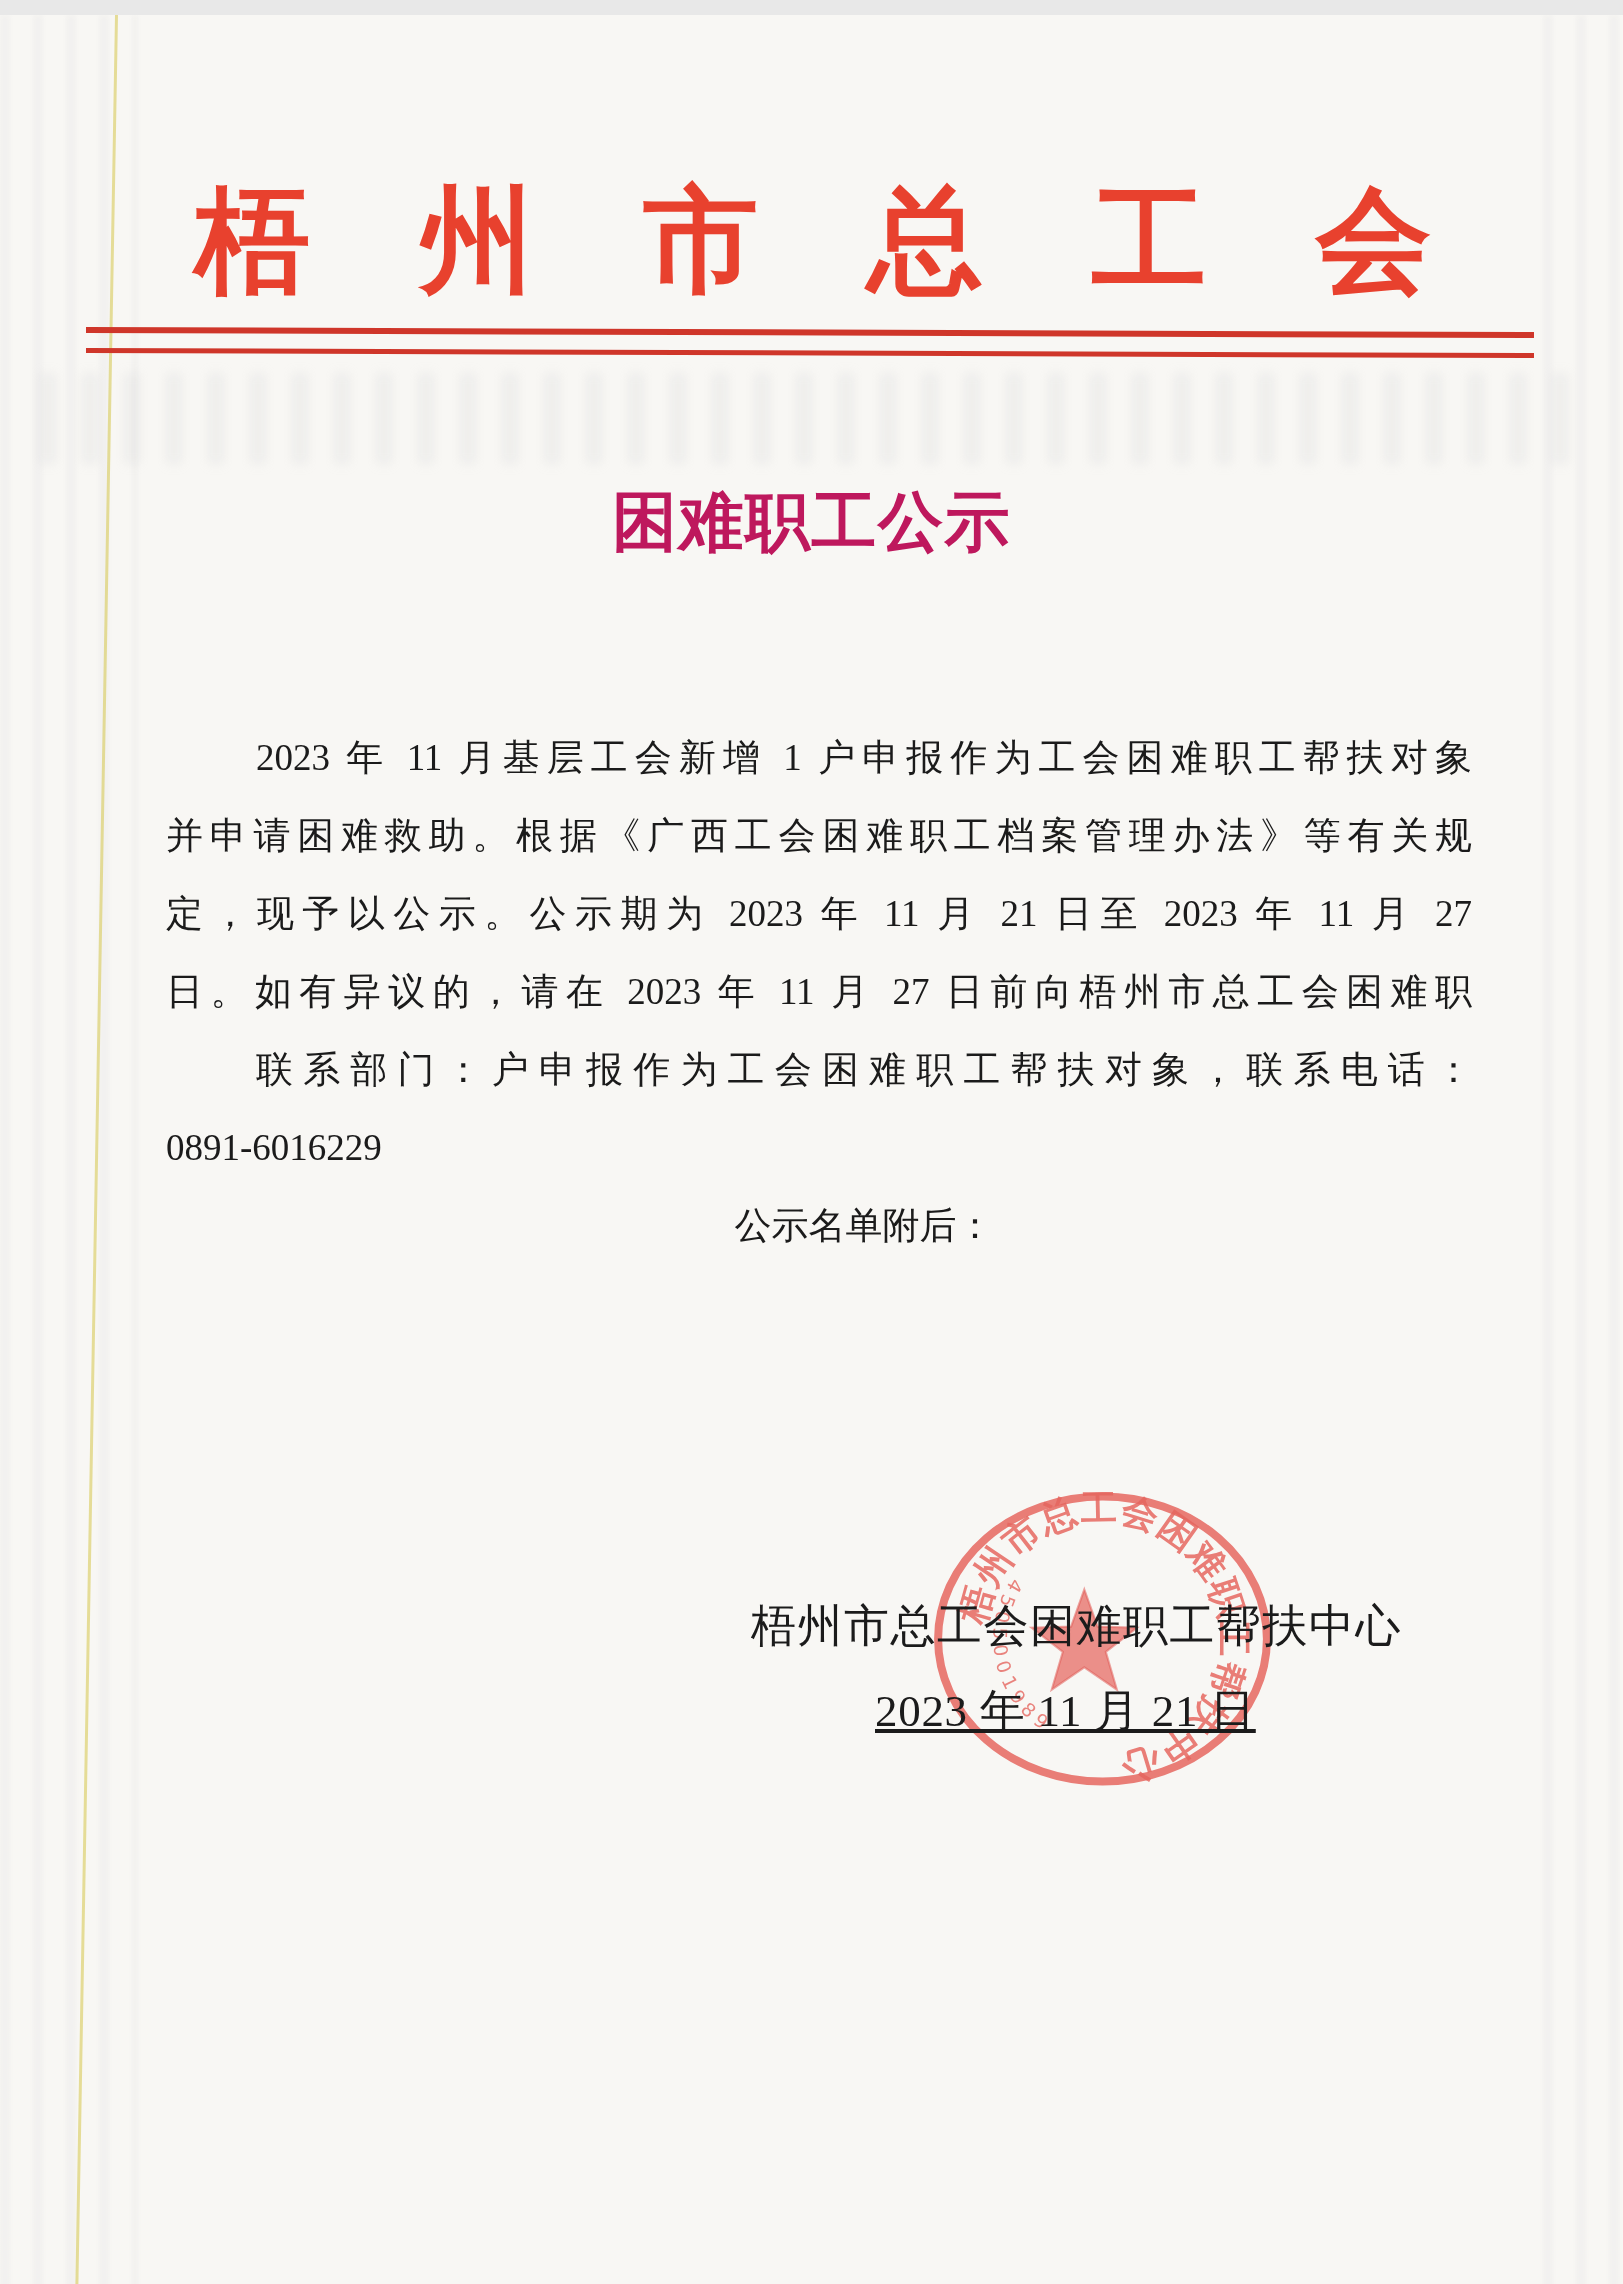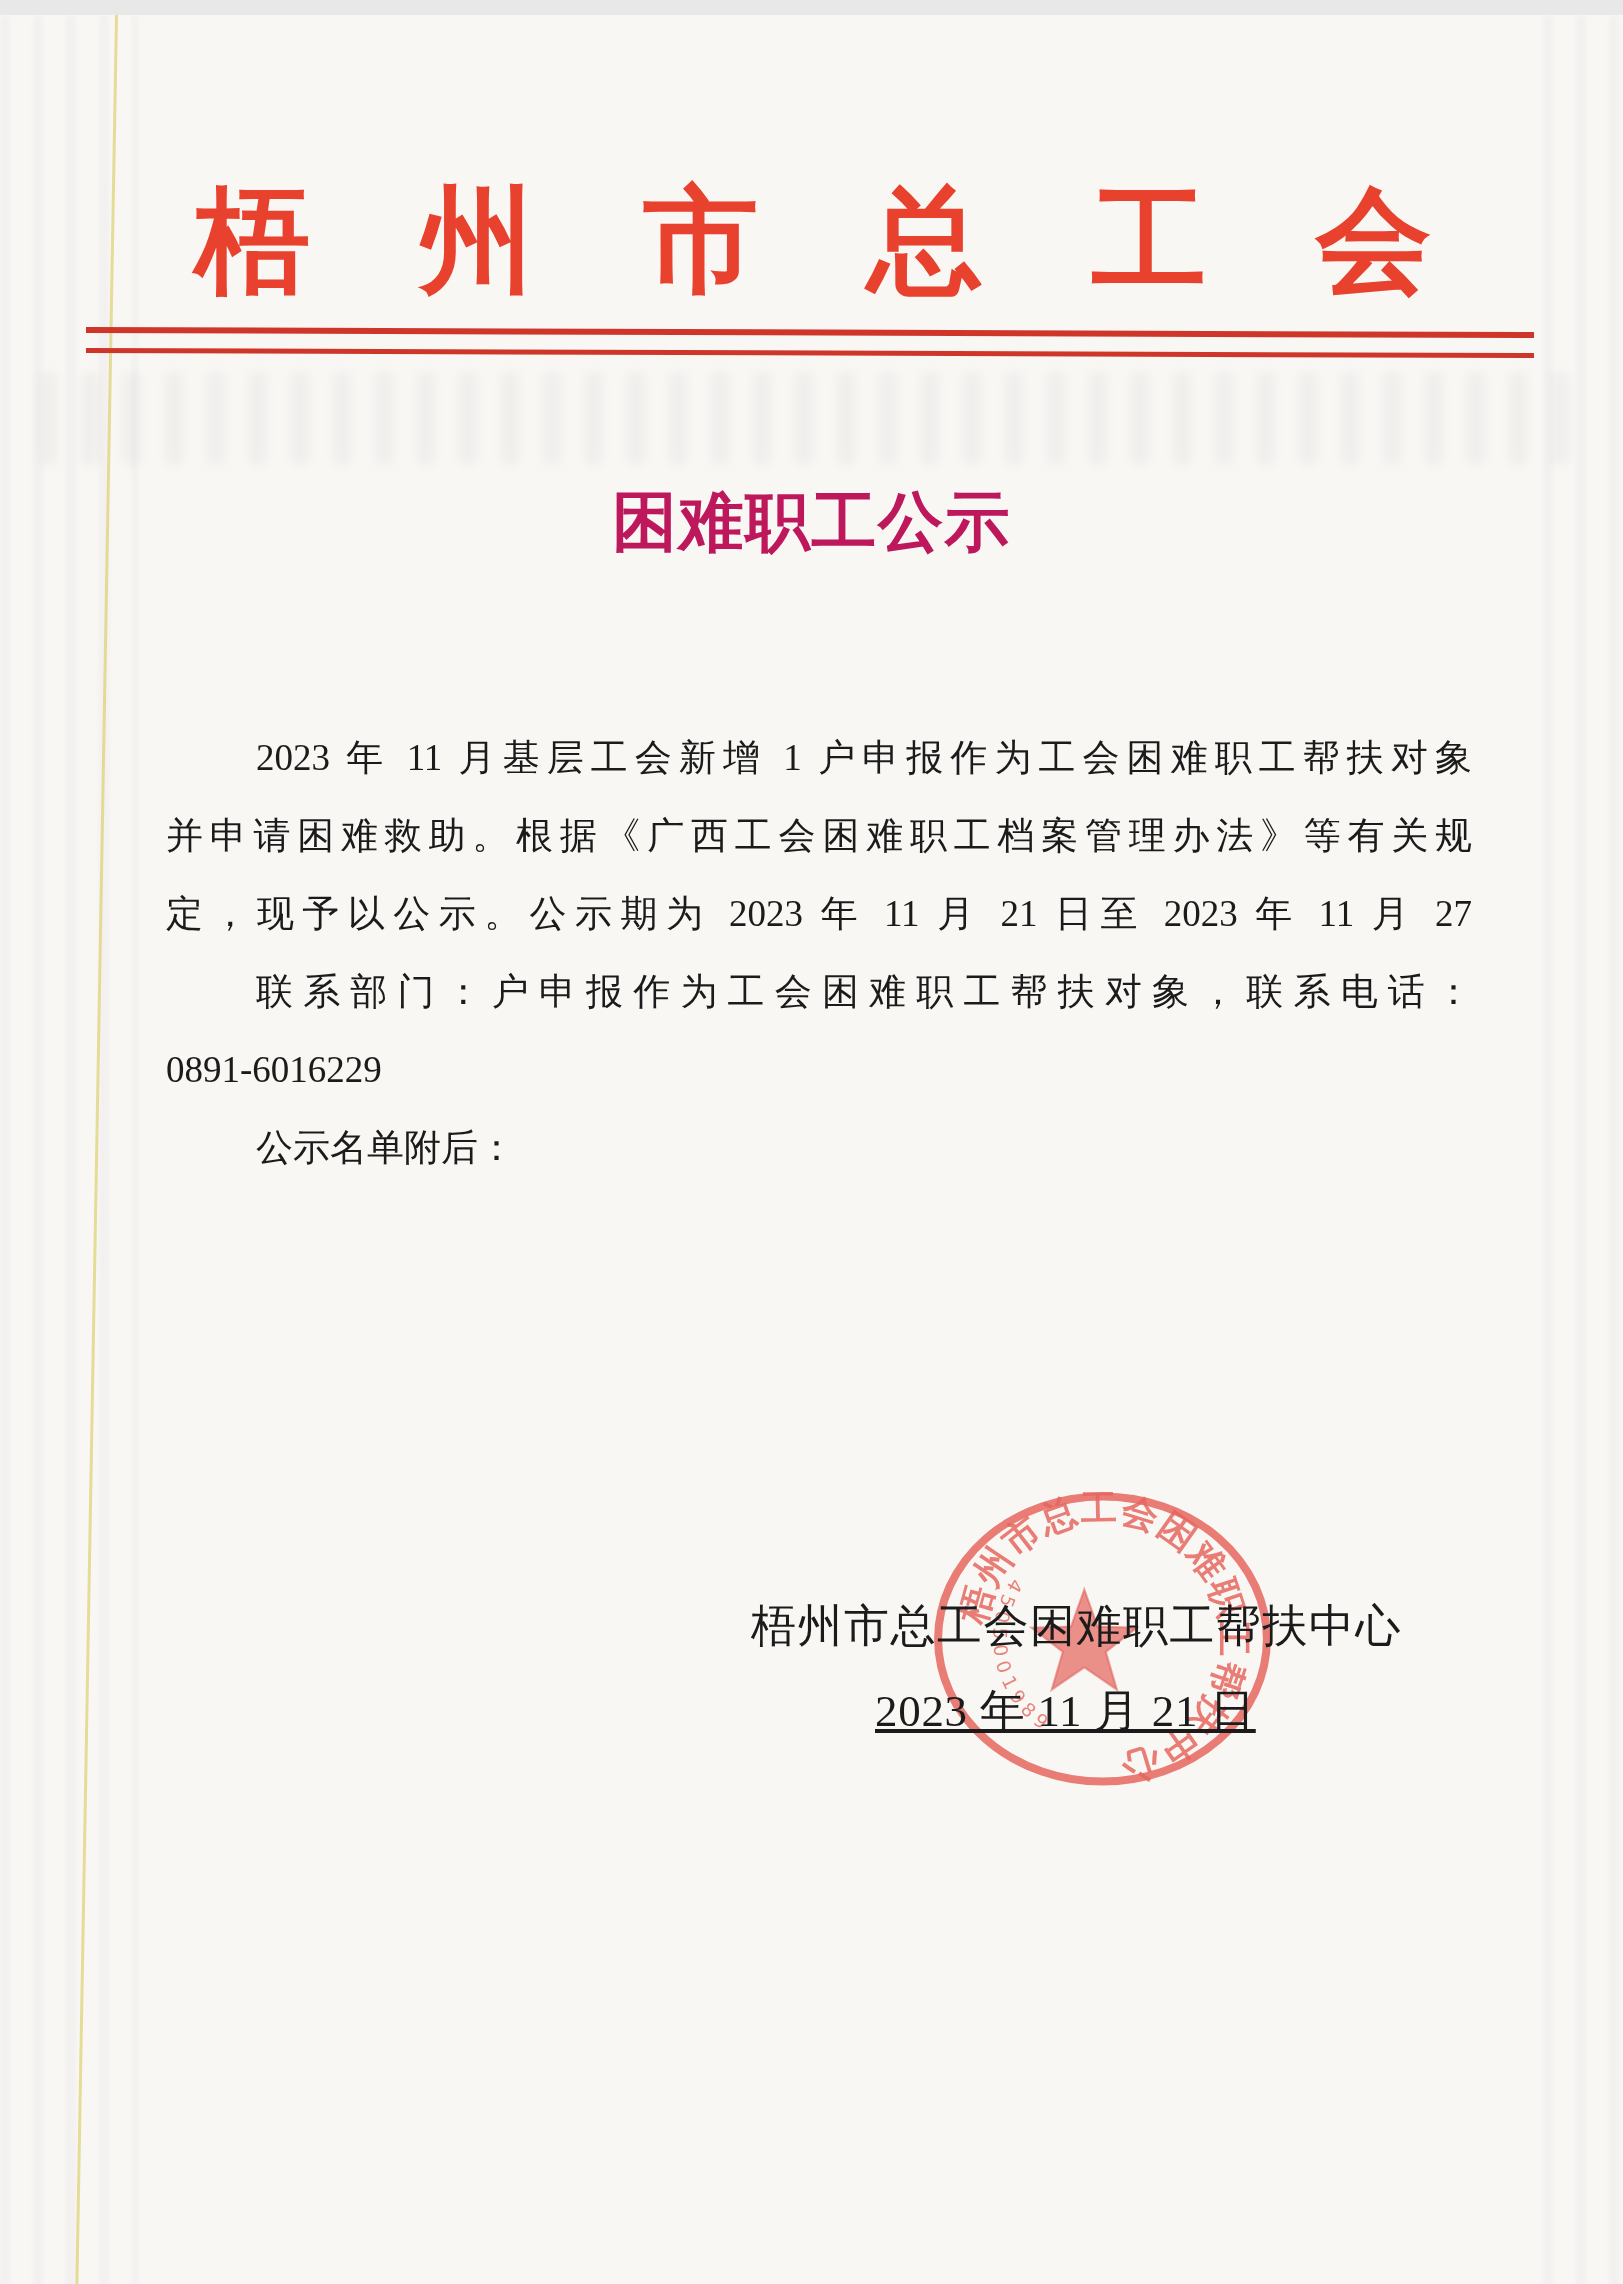--- a/index.html
+++ b/index.html
@@ -105,21 +105,21 @@
   .body-text .line {
     height: 78px;
     line-height: 78px;
     white-space: nowrap;
   }
   .body-text .line.justify {
     text-align: justify;
     text-align-last: justify;
     white-space: normal;
   }
-  .body-text .line.indent { text-indent: 90px; }
+  .body-text .line.indent { text-indent: 90px; text-align: center; }
 
   .signature-org {
     position: absolute;
     left: 751px;
     top: 1586px;
     font-size: 45px;
     line-height: 51px;
     letter-spacing: 1.5px;
     white-space: nowrap;
     z-index: 3;
@@ -184,20 +184,21 @@
 
   <div class="rule top"></div>
   <div class="rule bottom"></div>
 
   <h1 class="doc-title">困难职工公示</h1>
 
   <div class="body-text">
     <div class="line justify indent">2023 年 11 月基层工会新增 1 户申报作为工会困难职工帮扶对象</div>
     <div class="line justify">并申请困难救助。根据《广西工会困难职工档案管理办法》等有关规</div>
     <div class="line justify">定，现予以公示。公示期为 2023 年 11 月 21 日至 2023 年 11 月 27</div>
+    <div class="line justify">日。如有异议的，请在 2023 年 11 月 27 日前向梧州市总工会困难职</div>
     <div class="line justify indent">联系部门：户申报作为工会困难职工帮扶对象，联系电话：</div>
     <div class="line">0891-6016229</div>
     <div class="line indent">公示名单附后：</div>
   </div>
 
   <svg class="seal" viewBox="0 0 466 404">
     <defs>
       <path id="seal-arc-path" d="M 70.6 187.8 A 163 163 0 1 1 247.2 364.4" fill="none"></path>
       <path id="seal-code-path" d="M 110.1 115.9 A 150 150 0 0 0 146.9 324.9" fill="none"></path>
     </defs>

